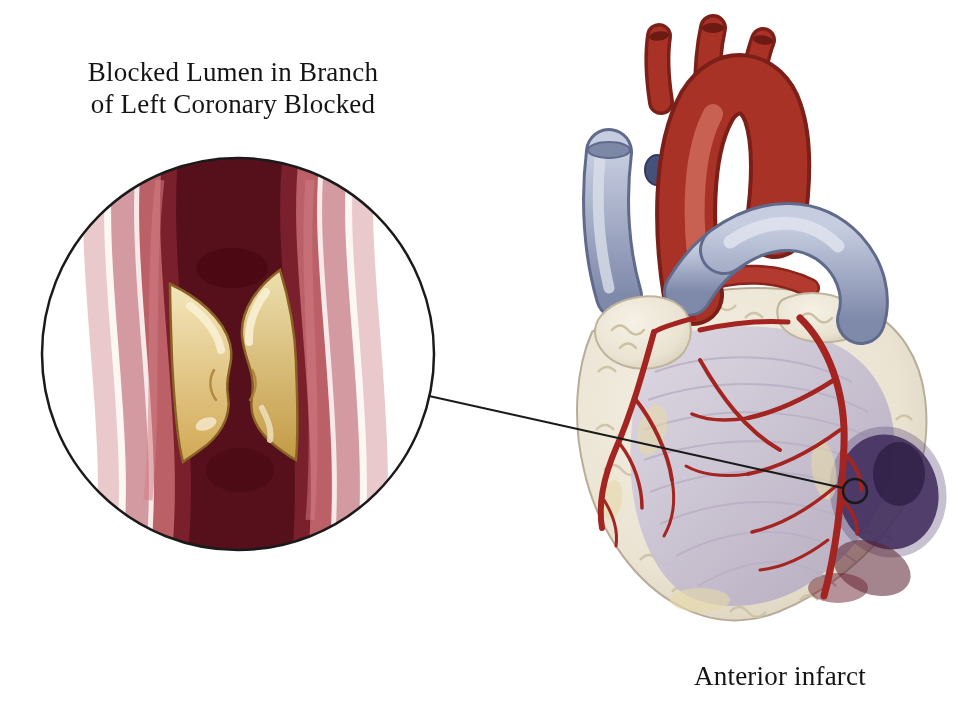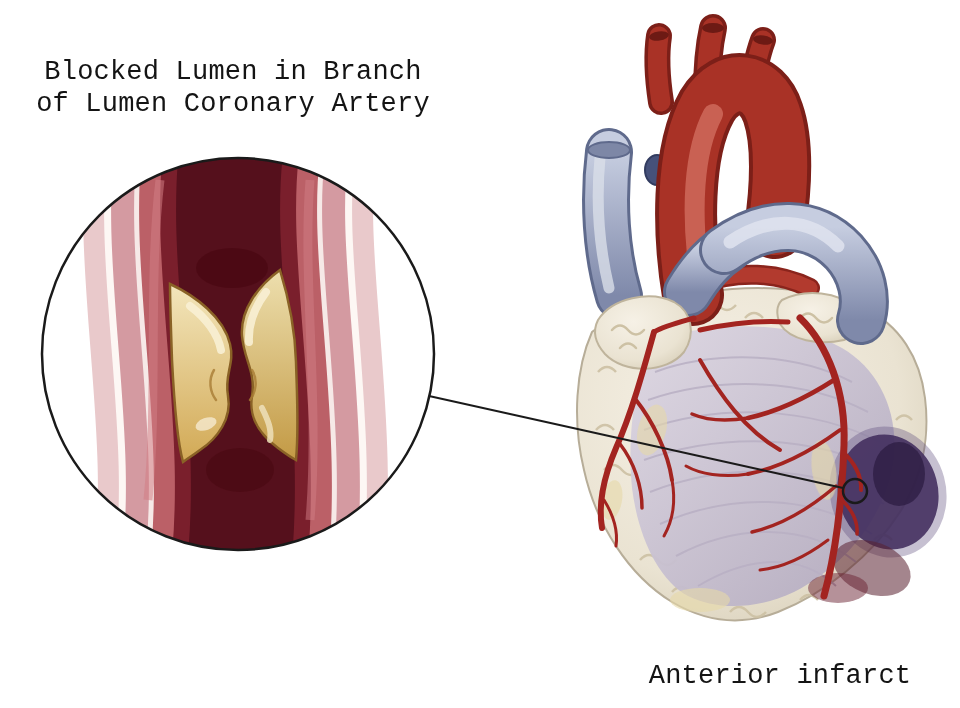--- a/index.html
+++ b/index.html
@@ -1,20 +1,20 @@
 <!DOCTYPE html>
 <html><head>
 <meta charset="utf-8">
 <style>
   html,body{margin:0;padding:0;background:#ffffff;}
   .figure{
     position:relative;
     width:960px;height:708px;
     background:#ffffff;
-    font-family:Liberation Mono, monospace;
+    font-family:Liberation Serif, serif;
     overflow:hidden;
   }
   .figure svg{position:absolute;left:0;top:0;}
   .caption{
     position:absolute;
     color:#141414;
     font-size:27px;
     line-height:1.2;
     text-align:center;
     letter-spacing:0.2px;
@@ -201,17 +201,17 @@
       <path d="M 700 360 C 720 395, 745 430, 780 450" stroke-width="4"></path>
     </g>
   </g>
 
   <line x1="429" y1="396" x2="843" y2="488" stroke-width="2" stroke="#1a1a1a"></line>
   <circle cx="855" cy="491" r="12" fill="none" stroke-width="2.5" stroke="#1a1a1a"></circle>
 </svg>
 
 <div class="caption caption-title">
   <div>Blocked Lumen in Branch</div>
-  <div>of Lumen Coronary Artery</div>
+  <div>of Left Coronary Blocked</div>
 </div>
 <div class="caption caption-infarct">Anterior infarct</div>
 
 </div>
 
 </body></html>

